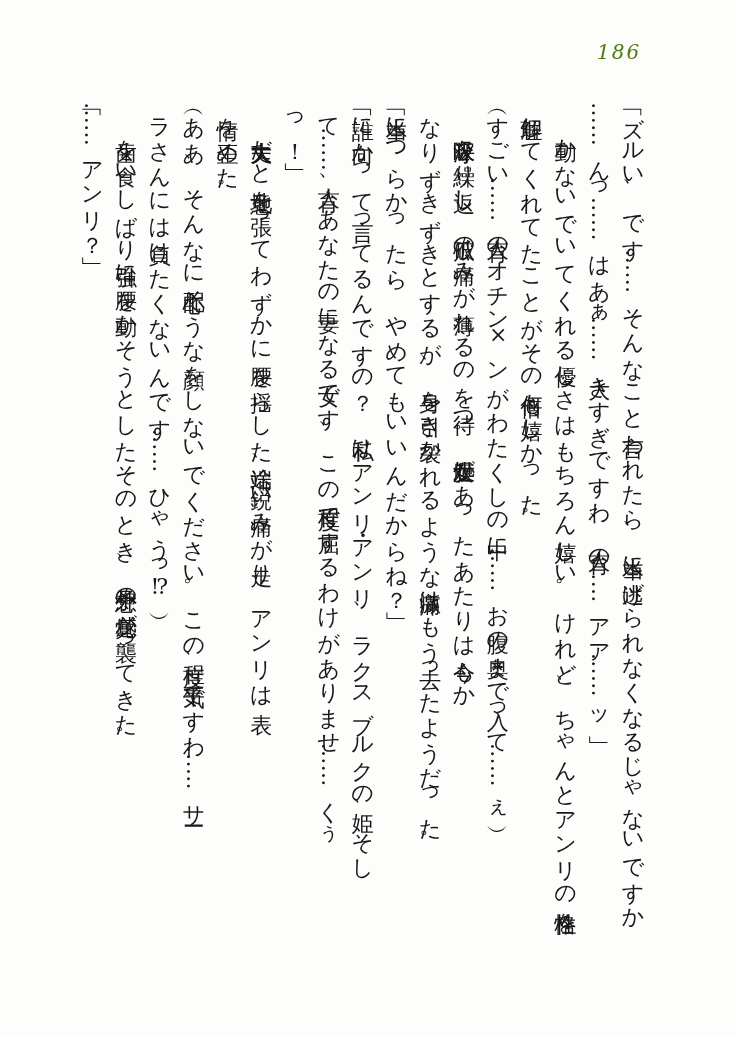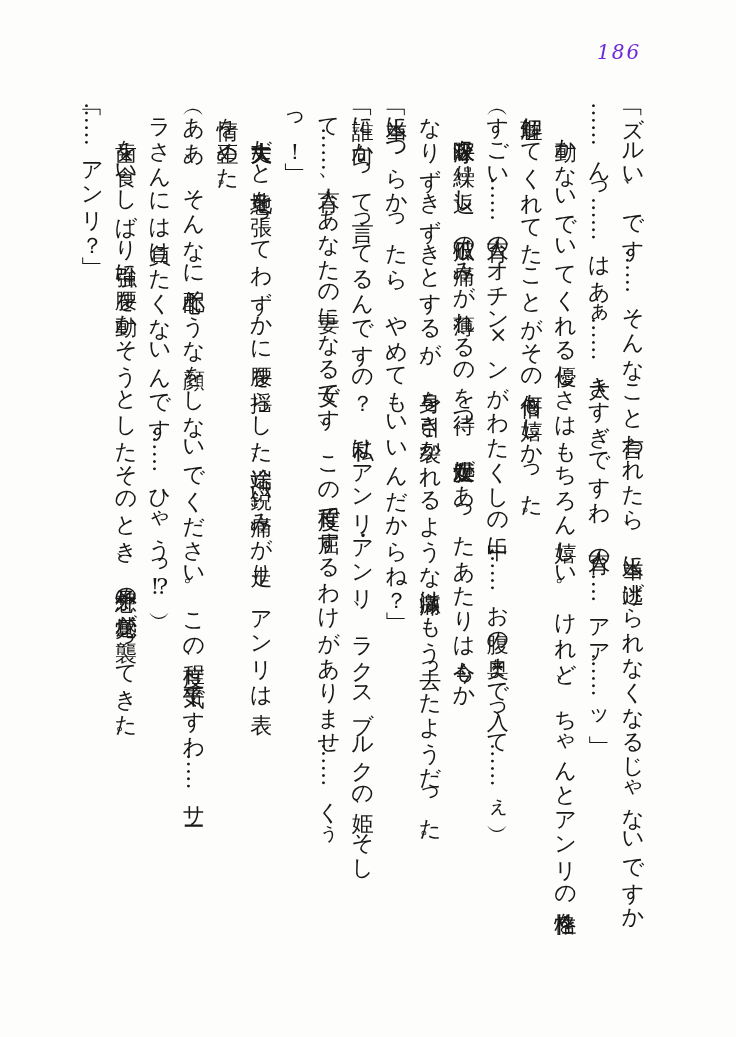--- a/index.html
+++ b/index.html
@@ -17,21 +17,21 @@
     box-sizing: border-box;
   }
   .page-number {
     position: absolute;
     top: 40px;
     left: 597px;
     font-family: "DejaVu Serif", "Liberation Serif", serif;
     font-style: italic;
     font-size: 20px;
     letter-spacing: 2px;
-    color: #6d28d9;
+    color: #4d7c0f;
   }
   .text-block {
     position: absolute;
     top: 102px;
     right: 86px;
     height: 842px;
     writing-mode: vertical-rl;
     -webkit-writing-mode: vertical-rl;
     font-family: "DejaVu Serif", "Liberation Serif", serif;
     font-size: 22px;

